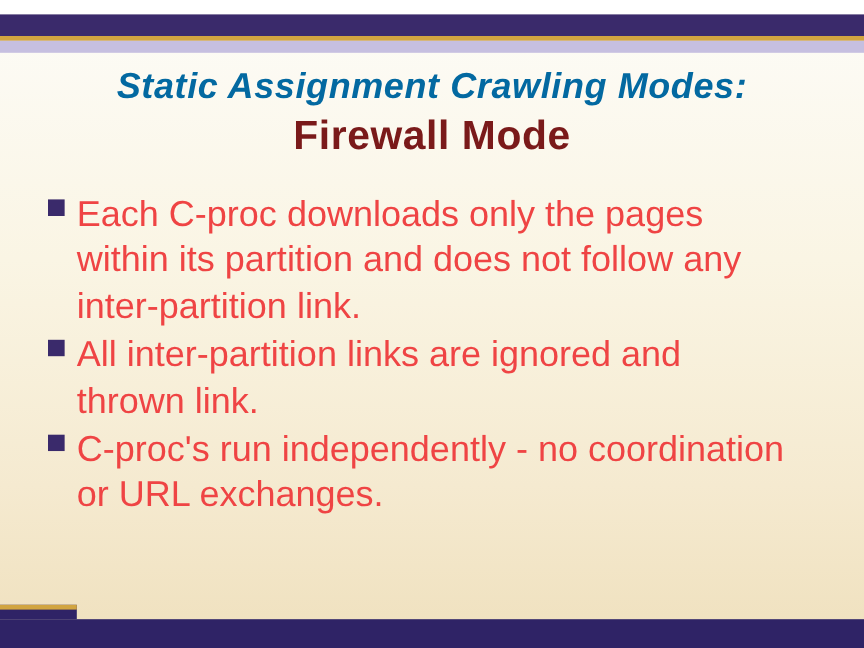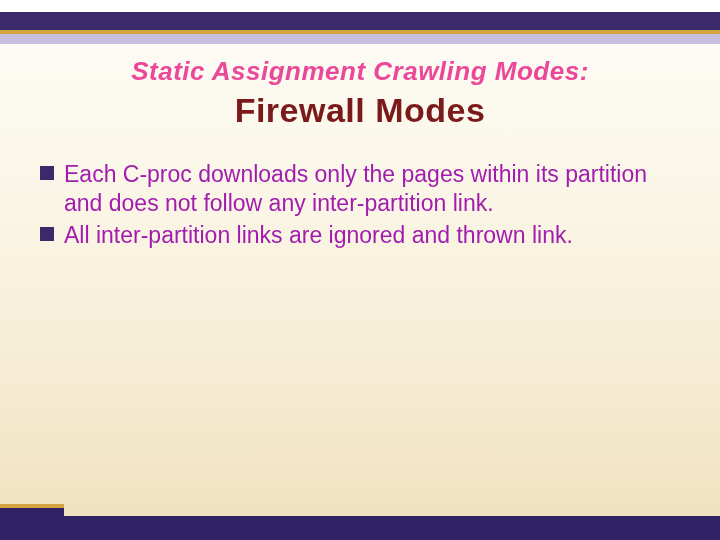--- a/index.html
+++ b/index.html
@@ -21,22 +21,22 @@
   .title-block {
     position: absolute;
     top: 56px;
     left: 0; right: 0;
     text-align: center;
     padding: 0 40px;
   }
   .title-line1 {
     font-weight: bold;
     font-style: italic;
-    font-size: 26px;
-    color: #ec4899;
+    font-size: 30px;
+    color: #0369a1;
     letter-spacing: 0.5px;
   }
   .title-line2 {
     font-weight: bold;
     font-size: 34px;
     color: #7a1a1a;
     margin-top: 4px;
     letter-spacing: 0.5px;
   }
 
@@ -50,22 +50,22 @@
     display: flex;
     align-items: flex-start;
     margin-bottom: 2px;
   }
   .bullet {
     flex: 0 0 24px;
     margin-top: 6px;
   }
   .bullet svg { display: block; }
   .bullet-text {
-    font-size: 23px;
-    color: #a21caf;
+    font-size: 30px;
+    color: #ef4444;
     line-height: 1.28;
   }
 
   .bottom-strip {
     position: absolute;
     left: 0; right: 0; bottom: 0;
     height: 24px;
     background: #2f2366;
   }
   .bottom-accent {
@@ -82,36 +82,44 @@
 
 <div class="top-bands">
   <div class="band-white"></div>
   <div class="band-dpurple"></div>
   <div class="band-gold"></div>
   <div class="band-lav"></div>
 </div>
 
 <div class="title-block">
   <div class="title-line1">Static Assignment Crawling Modes:</div>
-  <div class="title-line2">Firewall Modes</div>
+  <div class="title-line2">Firewall Mode</div>
 </div>
 
 <div class="content">
   <div class="bullet-row">
     <span class="bullet">
       <svg width="14" height="14">
           <rect x="0" y="0" width="14" height="14" fill="#3a2a6b"></rect>
         </svg>
     </span>
     <span class="bullet-text">Each C-proc downloads only the pages within its partition and does not follow any inter-partition link.</span>
   </div>
   <div class="bullet-row">
     <span class="bullet">
       <svg width="14" height="14">
           <rect x="0" y="0" width="14" height="14" fill="#3a2a6b"></rect>
         </svg>
     </span>
     <span class="bullet-text">All inter-partition links are ignored and thrown link.</span>
   </div>
+  <div class="bullet-row">
+    <span class="bullet">
+      <svg width="14" height="14">
+          <rect x="0" y="0" width="14" height="14" fill="#3a2a6b"></rect>
+        </svg>
+    </span>
+    <span class="bullet-text">C-proc's run  independently - no coordination or URL exchanges.</span>
+  </div>
 </div>
 
 <div class="bottom-accent"></div>
 <div class="bottom-strip"></div>
 
 </body></html>

